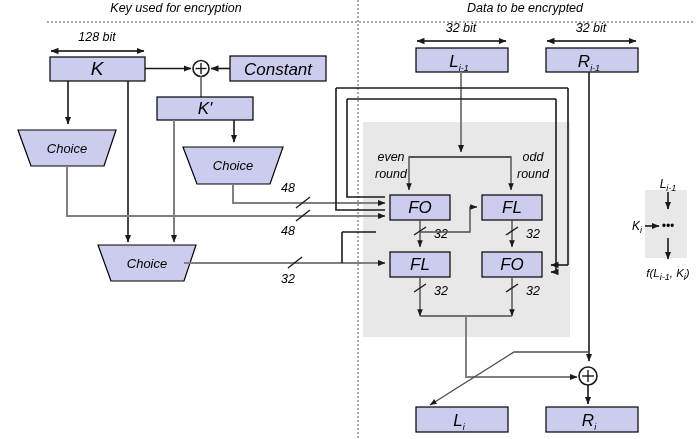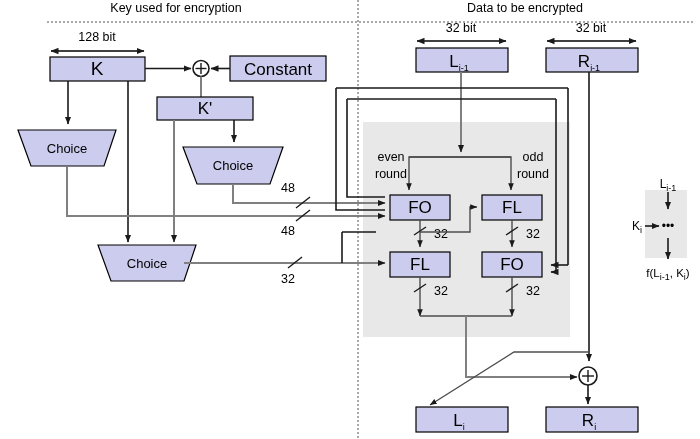--- a/index.html
+++ b/index.html
@@ -10,20 +10,21 @@
   body {
     width: 700px;
     height: 439px;
     font-family: "Liberation Sans", sans-serif;
     overflow: hidden;
   }
   #diagram-root {
     position: relative;
     width: 700px;
     height: 439px;
+    font-style: italic;
   }
   svg { display: block; }
   .box-fill { fill: #ccccee; stroke: #000000; stroke-width: 1.2; }
   .trap-fill { fill: #ccccee; stroke: #000000; stroke-width: 1.2; }
   .grayband { fill: #e8e8e8; stroke: none; }
   .wire { stroke: #808080; stroke-width: 2; fill: none; }
   .wire-dark { stroke: #1a1a1a; stroke-width: 1.6; fill: none; }
   .wire-thin { stroke: #4d4d4d; stroke-width: 1.4; fill: none; }
   .dim-line { stroke: #000000; stroke-width: 1.4; fill: none; }
   .divider { stroke: #555555; stroke-width: 1; stroke-dasharray: 2 2; fill: none; }

